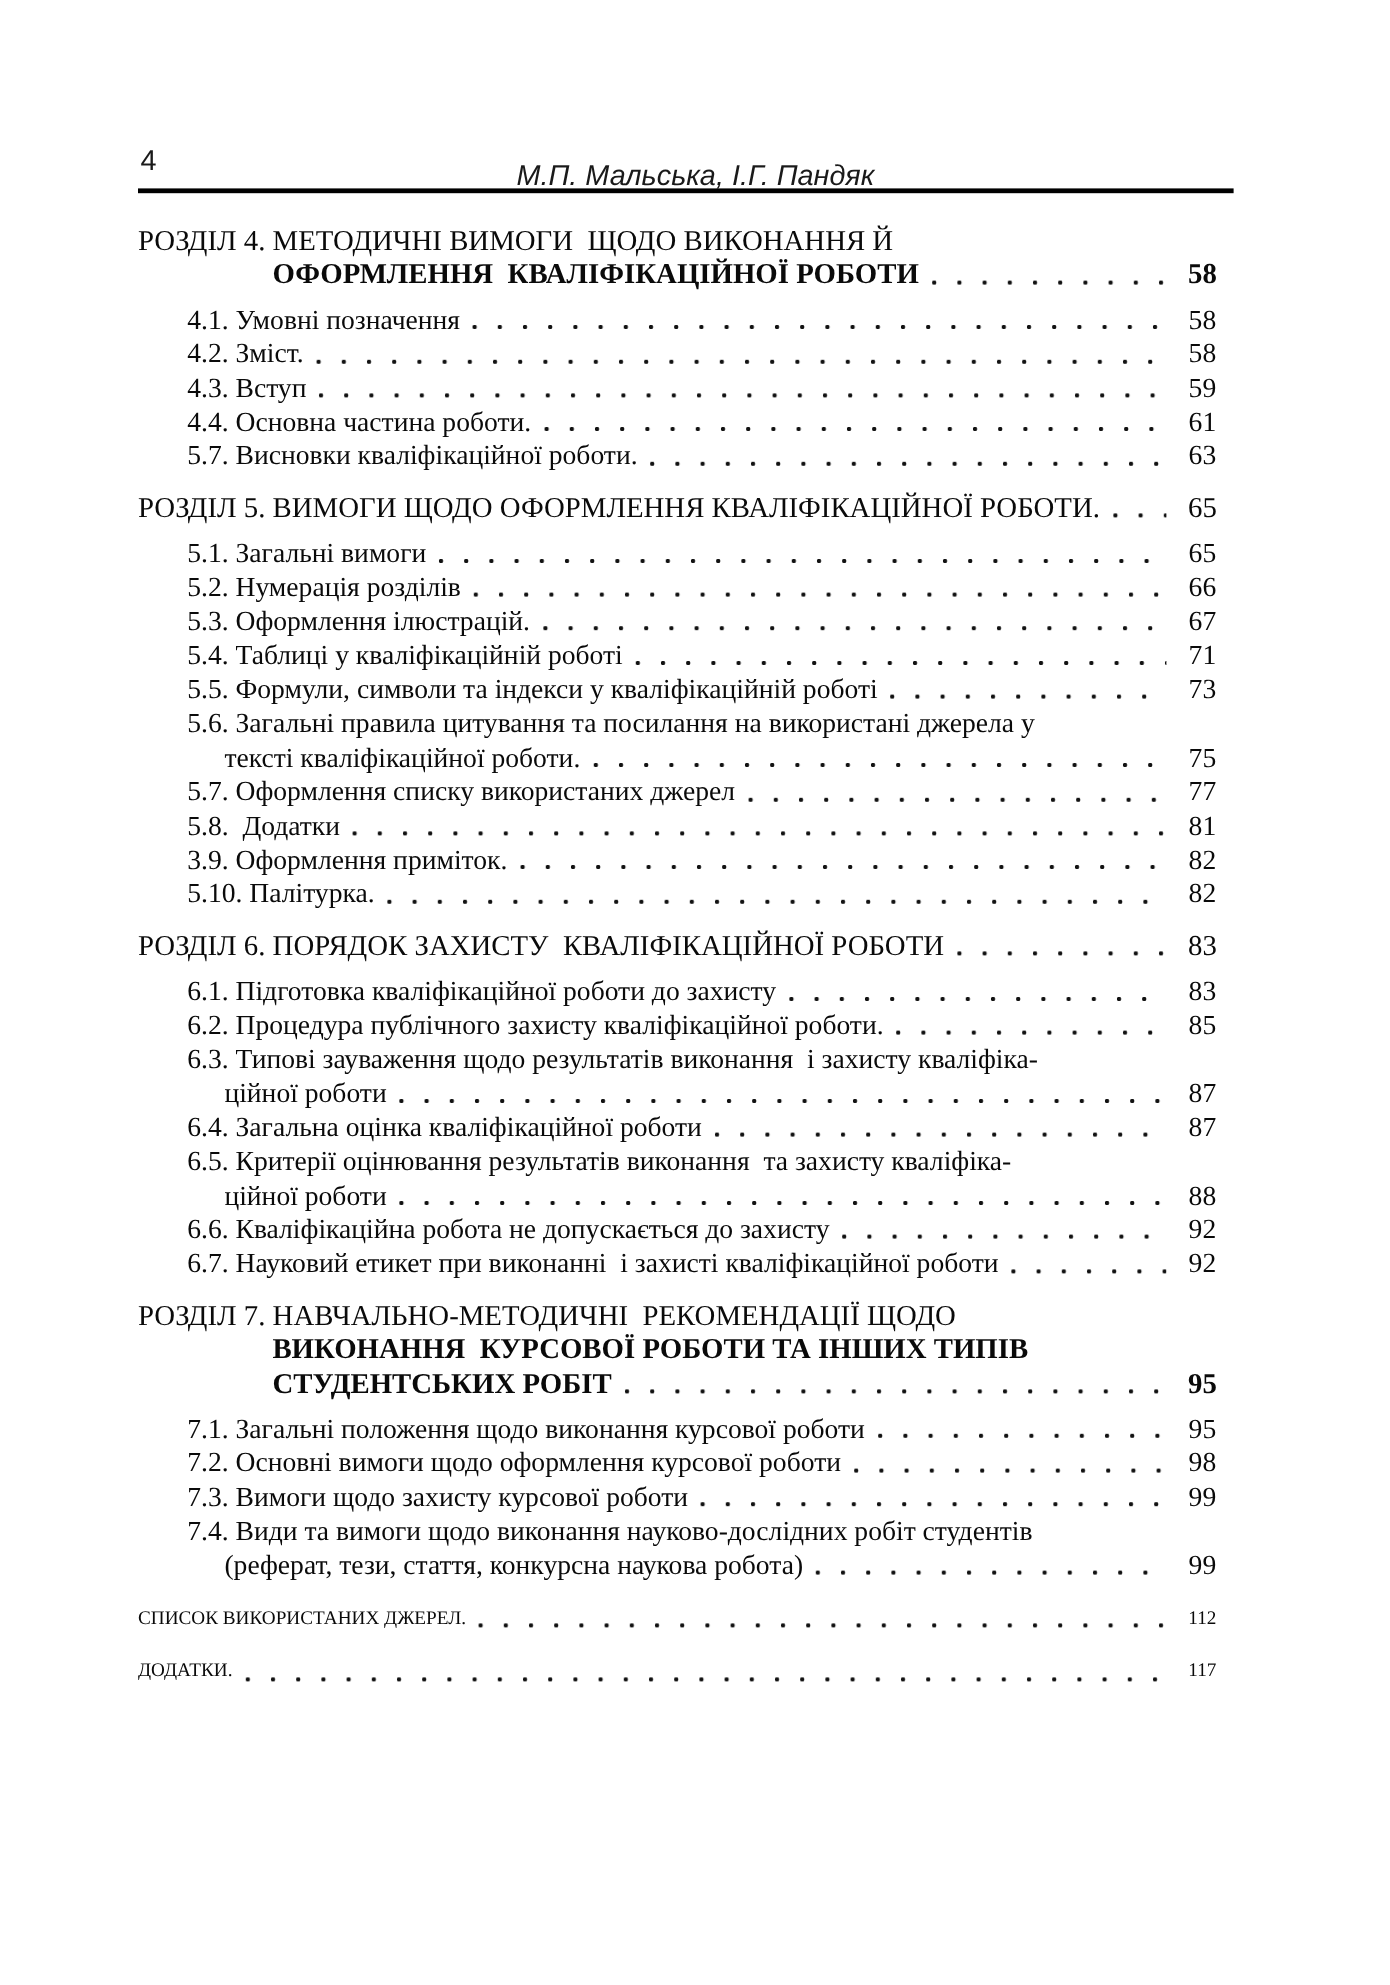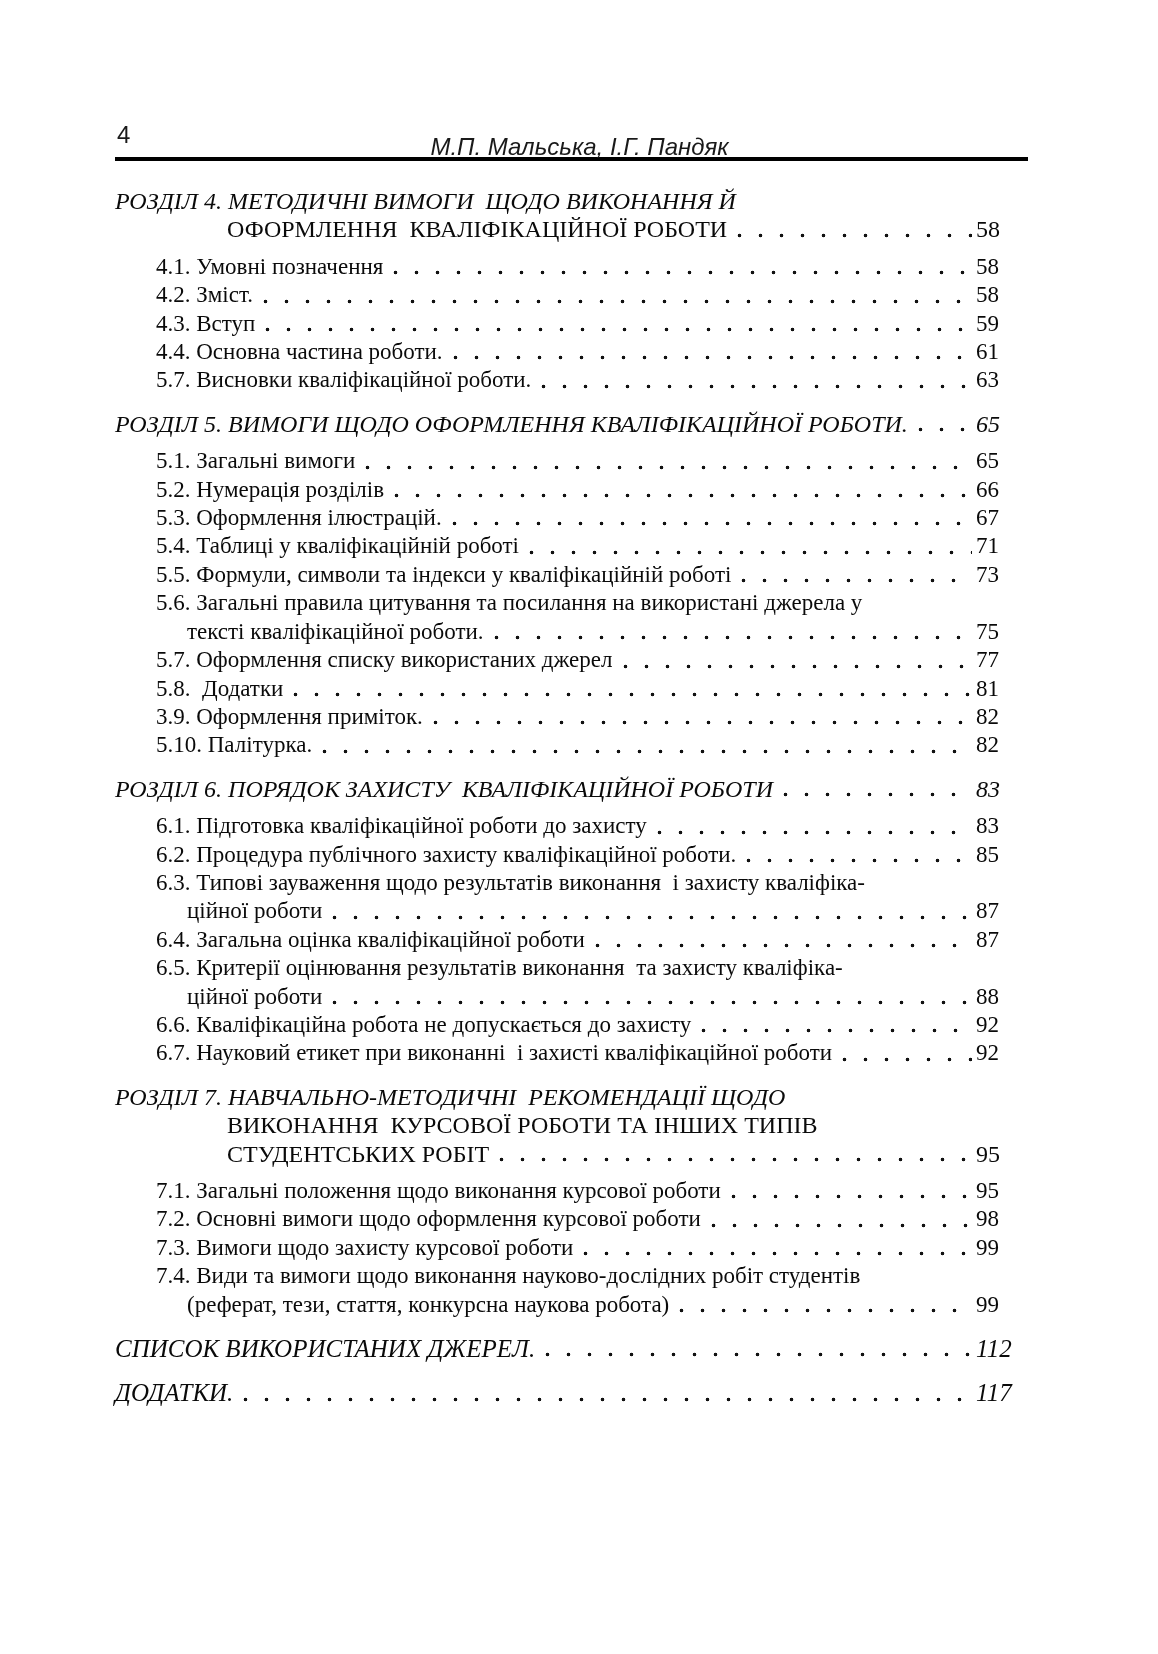--- a/index.html
+++ b/index.html
@@ -31,42 +31,42 @@
 
   
   .toc {
     margin-top:26px;
     font-family:"Liberation Serif", serif;
     font-size:23px;
     line-height:28.4px;
     color:#0a0a0a;
   }
   .entry.chapter { font-size:24px; margin-top:15px; }
-  .entry.tail    { font-size:25px; margin-top:16px; }
+  .entry.tail    { font-size:16px; margin-top:16px; }
   .entry.item.group-start { margin-top:9px; }
 
   .tline { white-space:pre-wrap; }
   .row { display:flex; }
   .t { white-space:pre; flex:0 0 auto; }
 
-  .chapter .first, .tail .first { padding-left:0;font-style:italic; }
-  .chapter .cont { padding-left:112px; }
+  .chapter .first, .tail .first { padding-left:0; }
+  .chapter .cont { padding-left:112px;font-weight:bold; }
   .item .first { padding-left:41px; }
   .item .cont  { padding-left:72px; }
 
   .leader {
     flex:1 1 auto; min-width:0;
     height:5px;
     align-self:flex-end;
     margin:0 4px 6px 10px;
     background-image:radial-gradient(circle at 2.5px 2.5px, #121212 1.55px, transparent 2.1px);
     background-size:21px 5px;
     background-repeat:repeat-x;
   }
-  .num { flex:0 0 auto; width:52px; text-align:left; }
+  .num { flex:0 0 auto; width:52px; text-align:center; }
 </style>
 </head>
 <body>
 
 <div class="page">
   <div class="header">
     <span class="pageno">4</span>
     <span class="running-title">М.П. Мальська, І.Г. Пандяк</span>
   </div>
   <div class="rule"></div>

